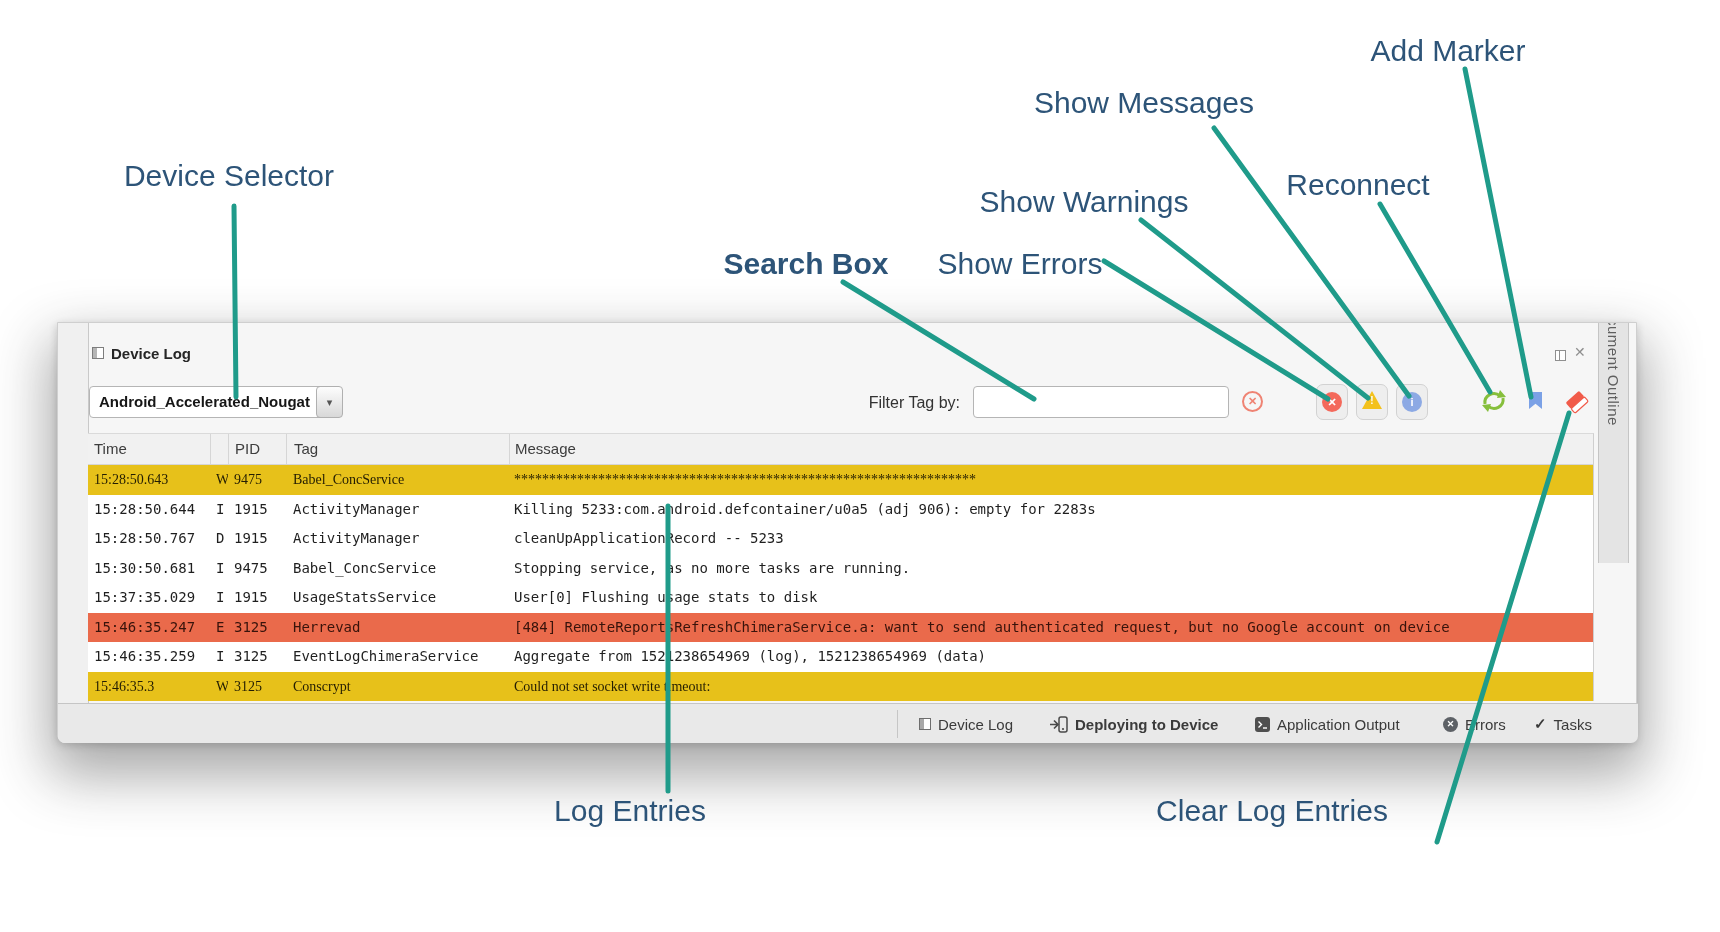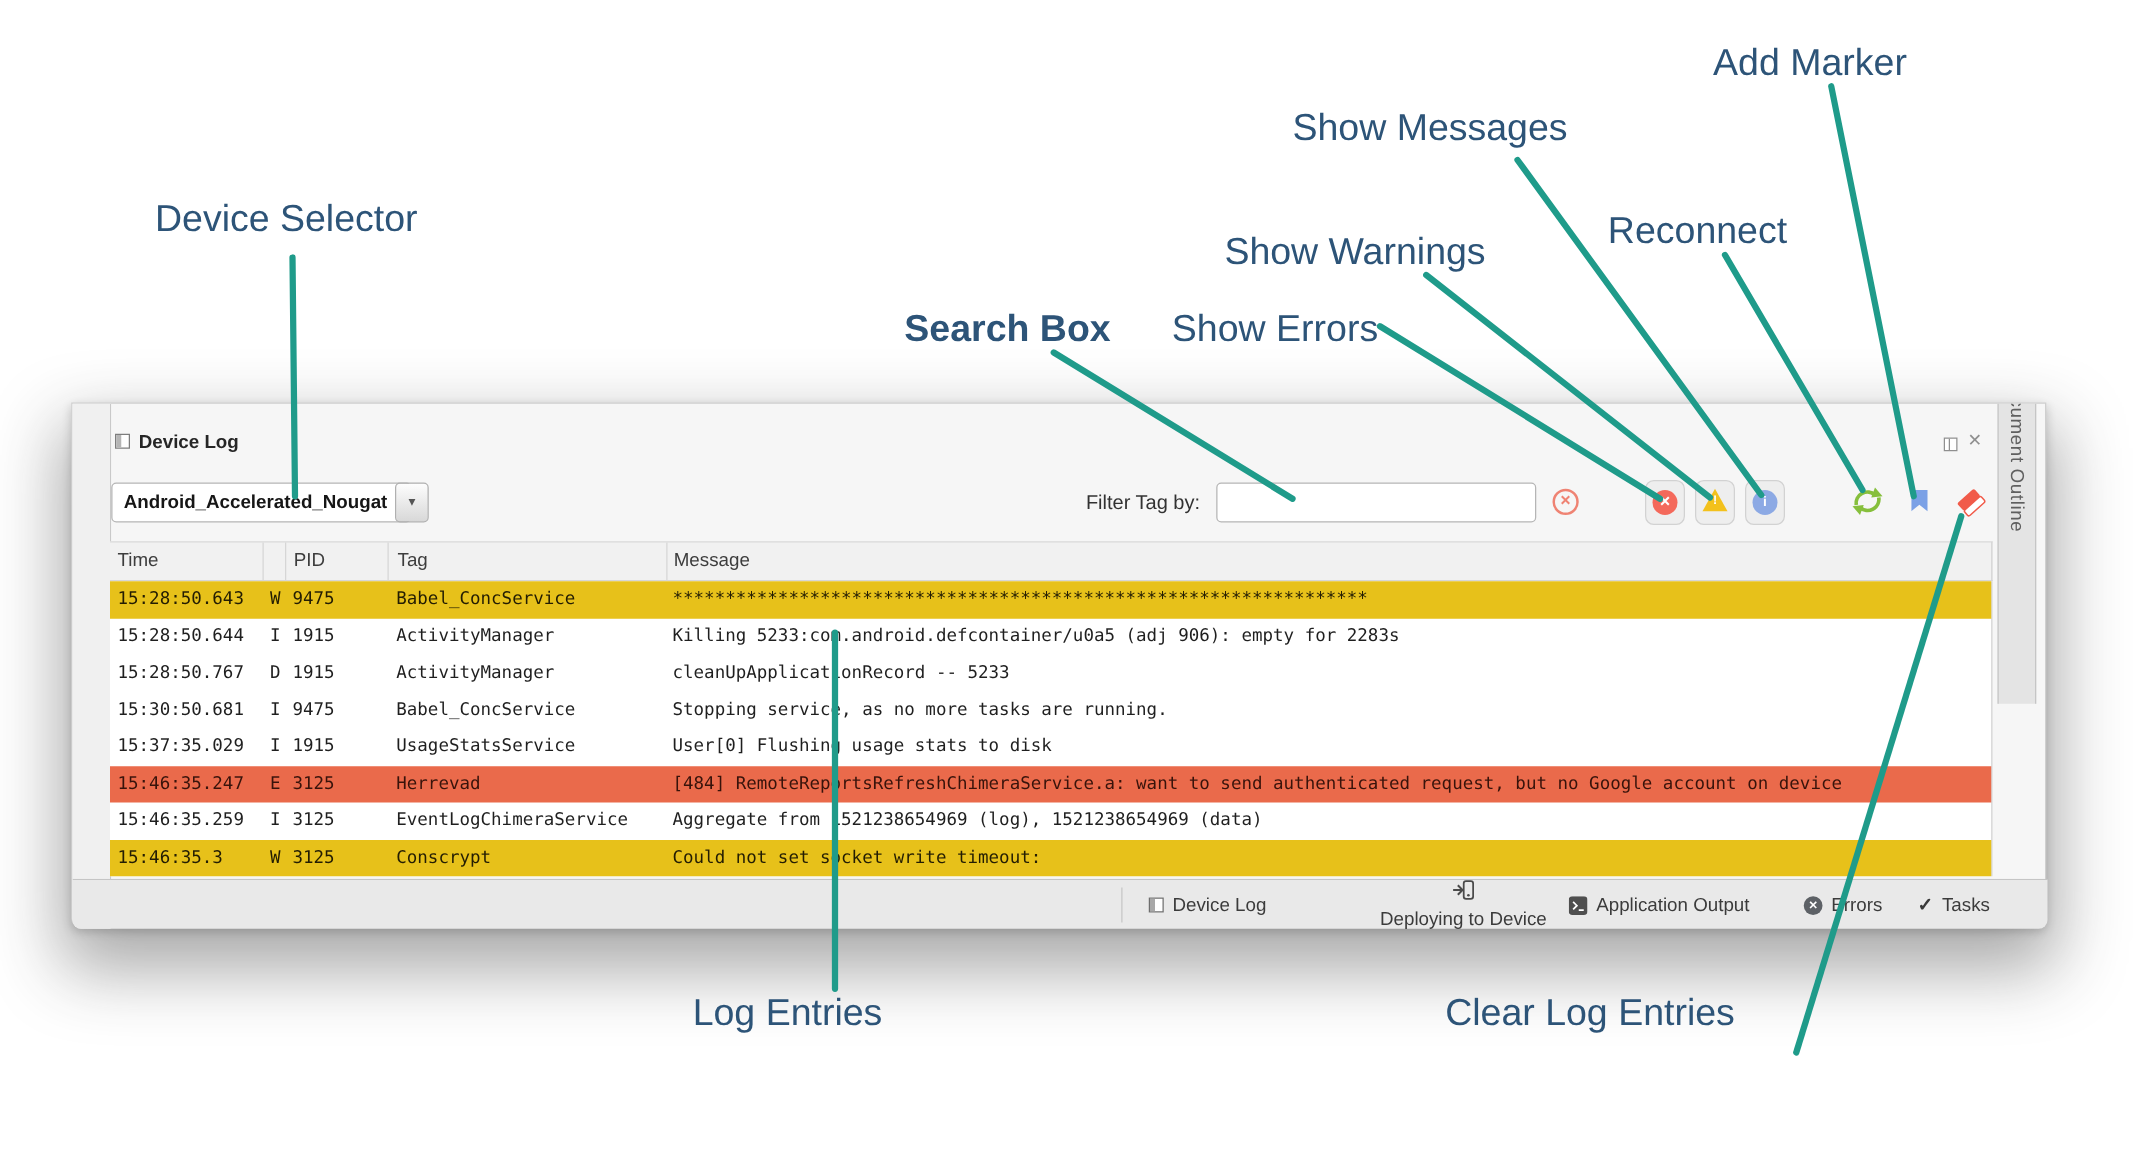--- a/index.html
+++ b/index.html
@@ -51,28 +51,28 @@
 
   
   .thead{position:absolute;left:30px;top:110px;width:1506px;height:32px;background:#f1f1f1;
     border-top:1px solid #dadada;border-bottom:1px solid #d6d6d6;box-sizing:border-box;display:flex;
     font-size:15px;color:#3d3d3d;border-right:1px solid #cfcfcf;}
   .hc{line-height:30px;box-sizing:border-box;}
   .hc+.hc{border-left:1px solid #d6d6d6;}
   .c0{width:122px;padding-left:6px;}
   .c1{width:18px;padding-left:6px;}
   .c2{width:58px;padding-left:6px;}
-  .c3{width:223px;padding-left:7px;margin-left:24px;}
+  .c3{width:223px;padding-left:7px;}
   .c4{flex:1;padding-left:5px;overflow:hidden;white-space:nowrap;}
   .rows{position:absolute;left:30px;top:142px;width:1506px;height:236px;background:#ffffff;
     border-right:1px solid #cfcfcf;box-sizing:border-box;}
   .lrow{display:flex;height:29.5px;line-height:29.5px;font-family:"DejaVu Sans Mono",monospace;
     font-size:14px;color:#1f1f1f;white-space:nowrap;}
   .lrow span{display:block;box-sizing:border-box;overflow:hidden;}
-  .lrow.warning{background:var(--row_warning_bg,#e7c11a);color:#231d03;}
+  .lrow.warning{background:var(--row_warning_bg,#e7c11a);color:#231d03;font-family:Liberation Serif, serif;}
   .lrow.error{background:var(--row_error_bg,#ea6a4b);color:#38130b;}
 
   
   .statusbar{position:absolute;left:0;top:380px;width:1580px;height:40px;background:#e9e9e9;
     border-top:1px solid #c5c5c5;border-radius:0 0 7px 7px;box-sizing:border-box;font-size:15px;color:#3b3b3b;}
   .st-item{position:absolute;top:0;height:40px;display:flex;align-items:center;gap:7px;}
   .st-sep{position:absolute;left:839px;top:6px;width:1px;height:28px;background:#c6c6c6;}
   .dl-icon{width:12px;height:12px;border:1.5px solid #6e6e6e;background:#fff;position:relative;box-sizing:border-box;}
   .dl-icon::before{content:"";position:absolute;left:0;top:0;bottom:0;width:3.5px;background:#a8a8a8;}
   .err-dot{width:15px;height:15px;border-radius:50%;background:#5d6166;color:#fff;text-align:center;
@@ -210,21 +210,21 @@
         <span class="c4">Could not set socket write timeout:</span>
       </div>
     </div>
 
   <div class="statusbar">
     <div class="st-sep"></div>
     <div class="st-item" style="left:861px;">
       <div class="dl-icon"></div>
       <span>Device Log</span>
     </div>
-    <div class="st-item" style="left:1046px;font-weight:normal;flex-direction:column;">
+    <div class="st-item" style="left:991px;font-weight:bold;">
       <svg width="19" height="17" viewBox="0 0 19 17">
         <path d="M1 8.5 h7 M5 4.5 l4 4 -4 4" stroke="#4a4a4a" stroke-width="1.7" fill="none"></path>
         <rect x="10" y="1" width="8" height="15" rx="2" stroke="#4a4a4a" stroke-width="1.5" fill="none"></rect>
         <circle cx="14" cy="13" r="1.1" fill="#4a4a4a"></circle>
       </svg>
       <span>Deploying to Device</span>
     </div>
     <div class="st-item" style="left:1197px;">
       <svg width="15" height="15" viewBox="0 0 15 15">
         <rect x="0" y="0" width="15" height="15" rx="3" fill="#4f4f4f"></rect>

